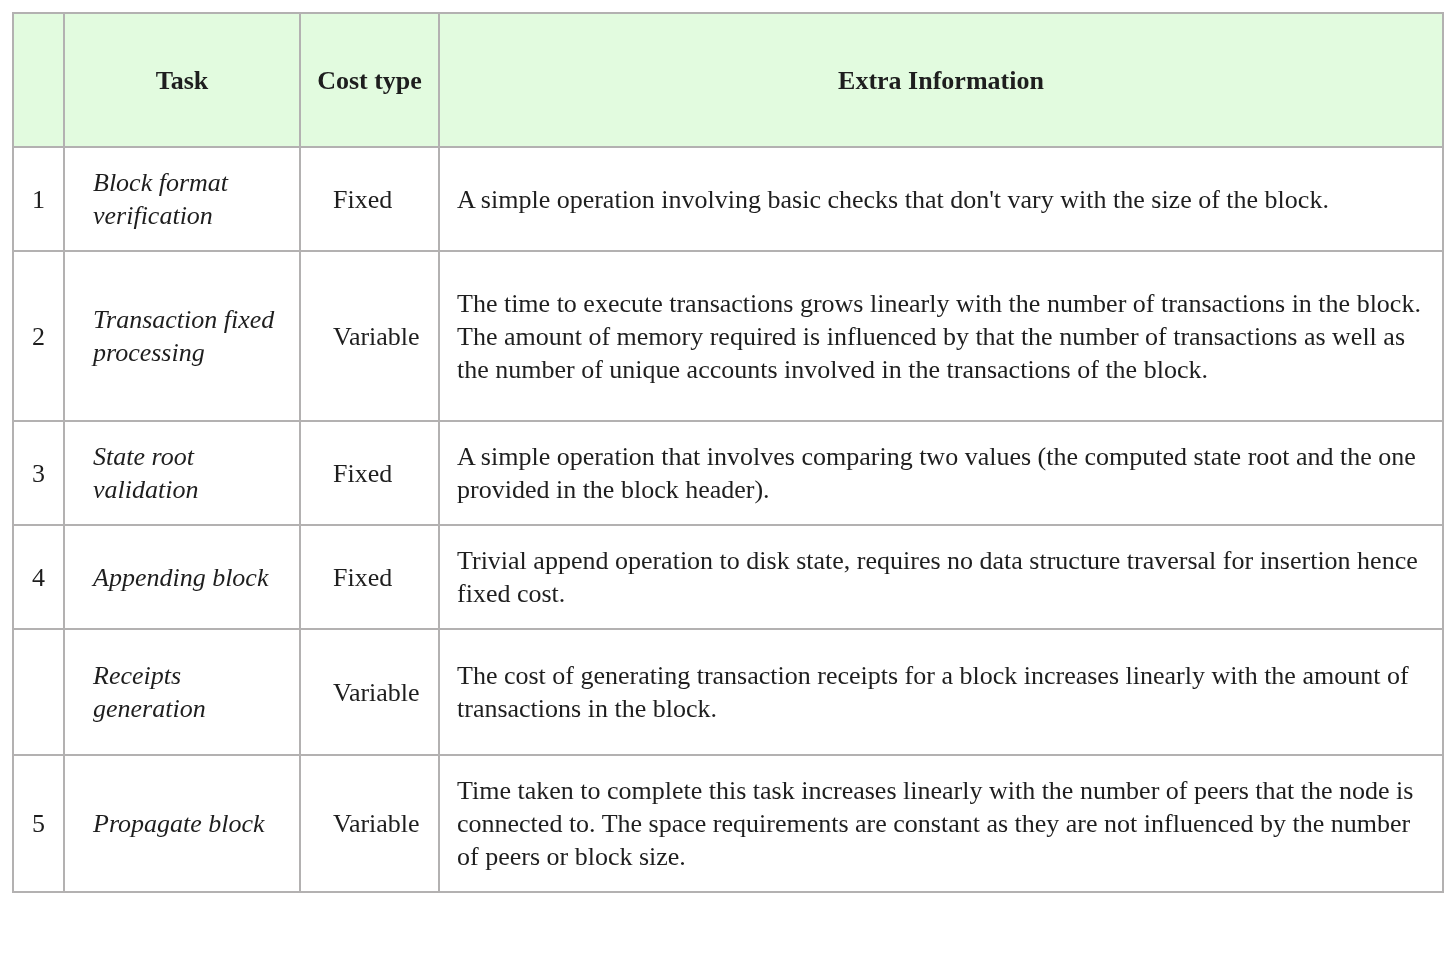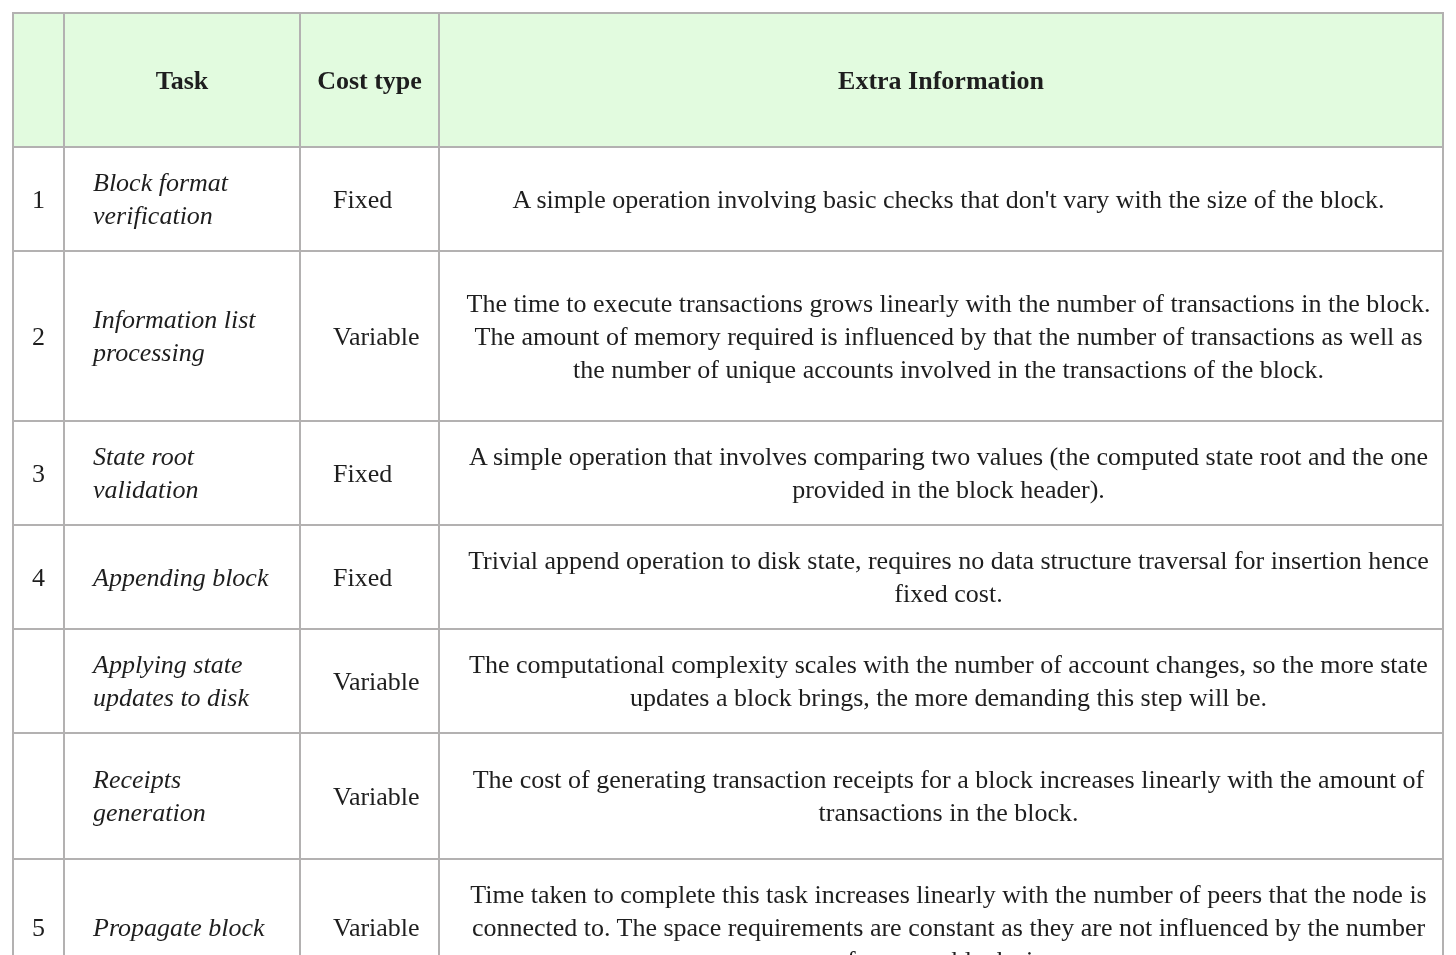--- a/index.html
+++ b/index.html
@@ -6,21 +6,21 @@
   body { width: 1456px; height: 955px; position: relative; overflow: hidden;
          font-family: "Liberation Serif", "DejaVu Serif", serif; color: #1e1e1e; }
   table { position: absolute; left: 12px; top: 12px; border-collapse: collapse;
           width: 1432px; table-layout: fixed; }
   td, th { border: 2px solid #b3b1b1; font-size: 26px; line-height: 33px; vertical-align: middle; }
   thead th { background: #e2fbdf; font-weight: bold; text-align: center; height: 100px; padding: 16px 8px; }
   td { padding: 0 16px 0 17px; }
   td.num { text-align: center; padding: 0; }
   td.task { padding-left: 28px; font-style: italic; }
   td.cost { padding-left: 32px; }
-  td.info { padding-left: 25px; padding-right: 10px; text-align: center; }
+  td.info { padding-left: 17px; padding-right: 10px; }
 </style>
 </head>
 <body>
 
 <table>
   <colgroup>
     <col style="width:51px">
       <col style="width:236px">
       <col style="width:139px">
       <col>
@@ -35,41 +35,35 @@
   </thead>
   <tbody>
     <tr style="height:104px">
       <td class="num">1</td>
       <td class="task">Block format verification</td>
       <td class="cost">Fixed</td>
       <td class="info">A simple operation involving basic checks that don't vary with the size of the block.</td>
     </tr>
     <tr style="height:170px">
       <td class="num">2</td>
-      <td class="task">Information list processing</td>
+      <td class="task">Transaction fixed processing</td>
       <td class="cost">Variable</td>
       <td class="info">The time to execute transactions grows linearly with the number of transactions in the block. The amount of memory required is influenced by that the number of transactions as well as the number of unique accounts involved in the transactions of the block.</td>
     </tr>
     <tr style="height:104px">
       <td class="num">3</td>
       <td class="task">State root validation</td>
       <td class="cost">Fixed</td>
       <td class="info">A simple operation that involves comparing two values (the computed state root and the one provided in the block header).</td>
     </tr>
     <tr style="height:104px">
       <td class="num">4</td>
       <td class="task">Appending block</td>
       <td class="cost">Fixed</td>
       <td class="info">Trivial append operation to disk state, requires no data structure traversal for insertion hence fixed cost.</td>
-    </tr>
-    <tr style="height:104px">
-      <td class="num"></td>
-      <td class="task">Applying state updates to disk</td>
-      <td class="cost">Variable</td>
-      <td class="info">The computational complexity scales with the number of account changes, so the more state updates a block brings, the more demanding this step will be.</td>
     </tr>
     <tr style="height:126px">
       <td class="num"></td>
       <td class="task">Receipts generation</td>
       <td class="cost">Variable</td>
       <td class="info">The cost of generating transaction receipts for a block increases linearly with the amount of transactions in the block.</td>
     </tr>
     <tr style="height:137px">
       <td class="num">5</td>
       <td class="task">Propagate block</td>

